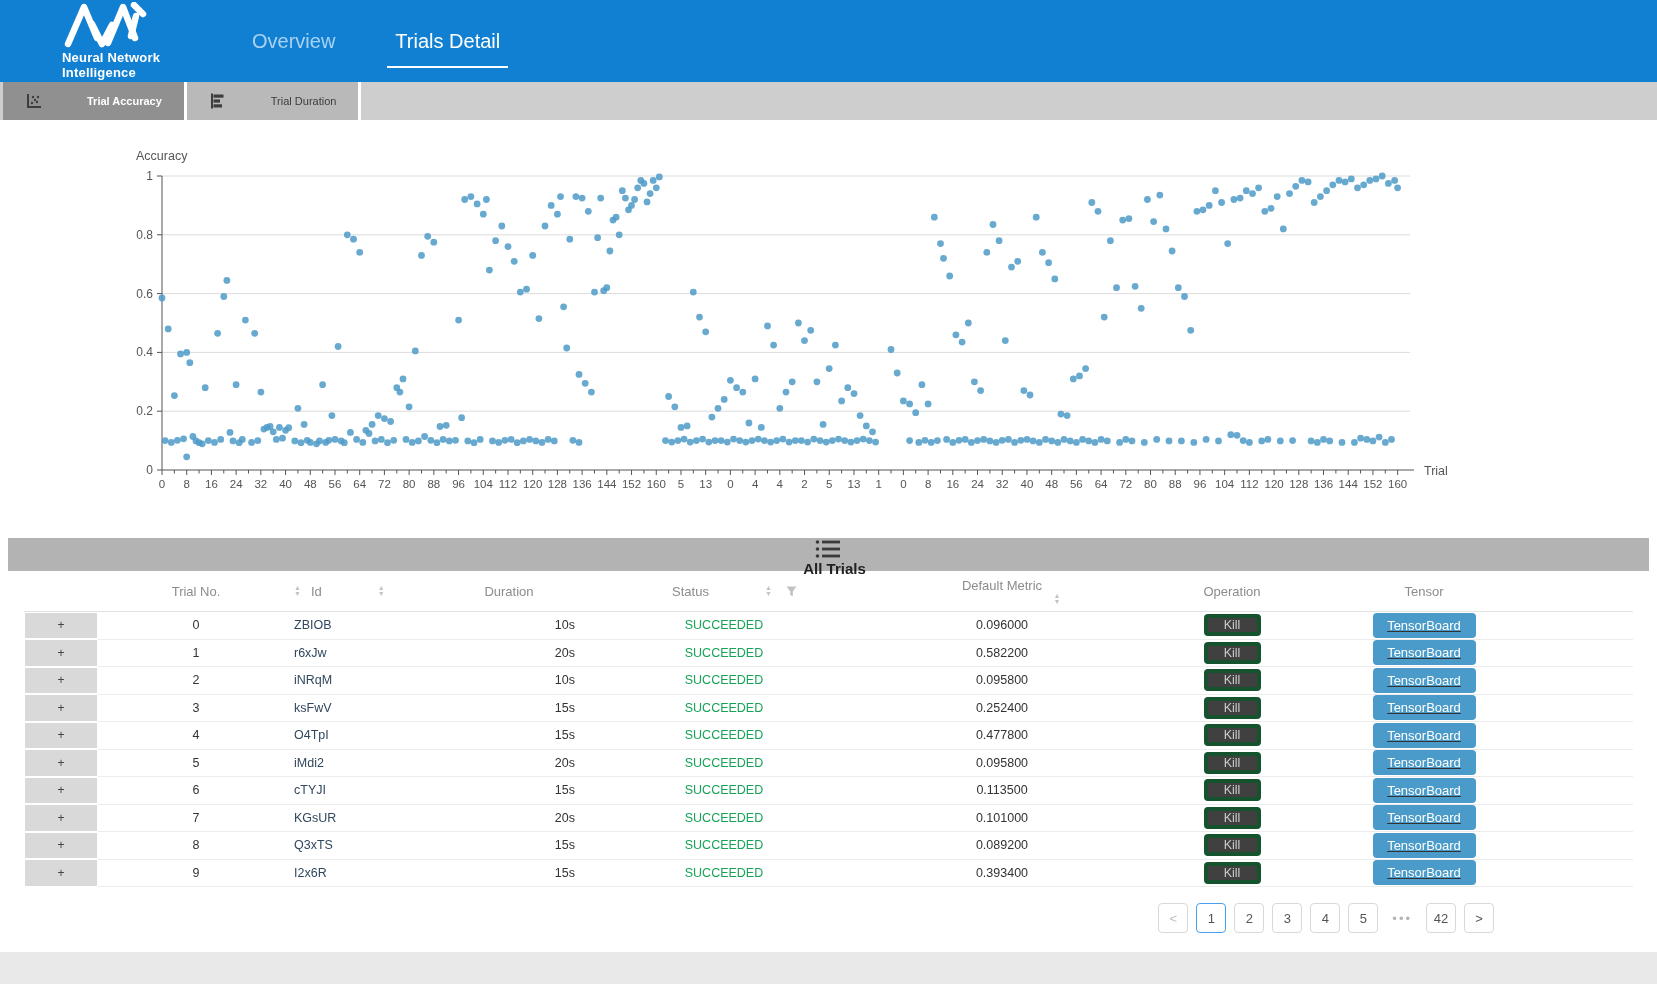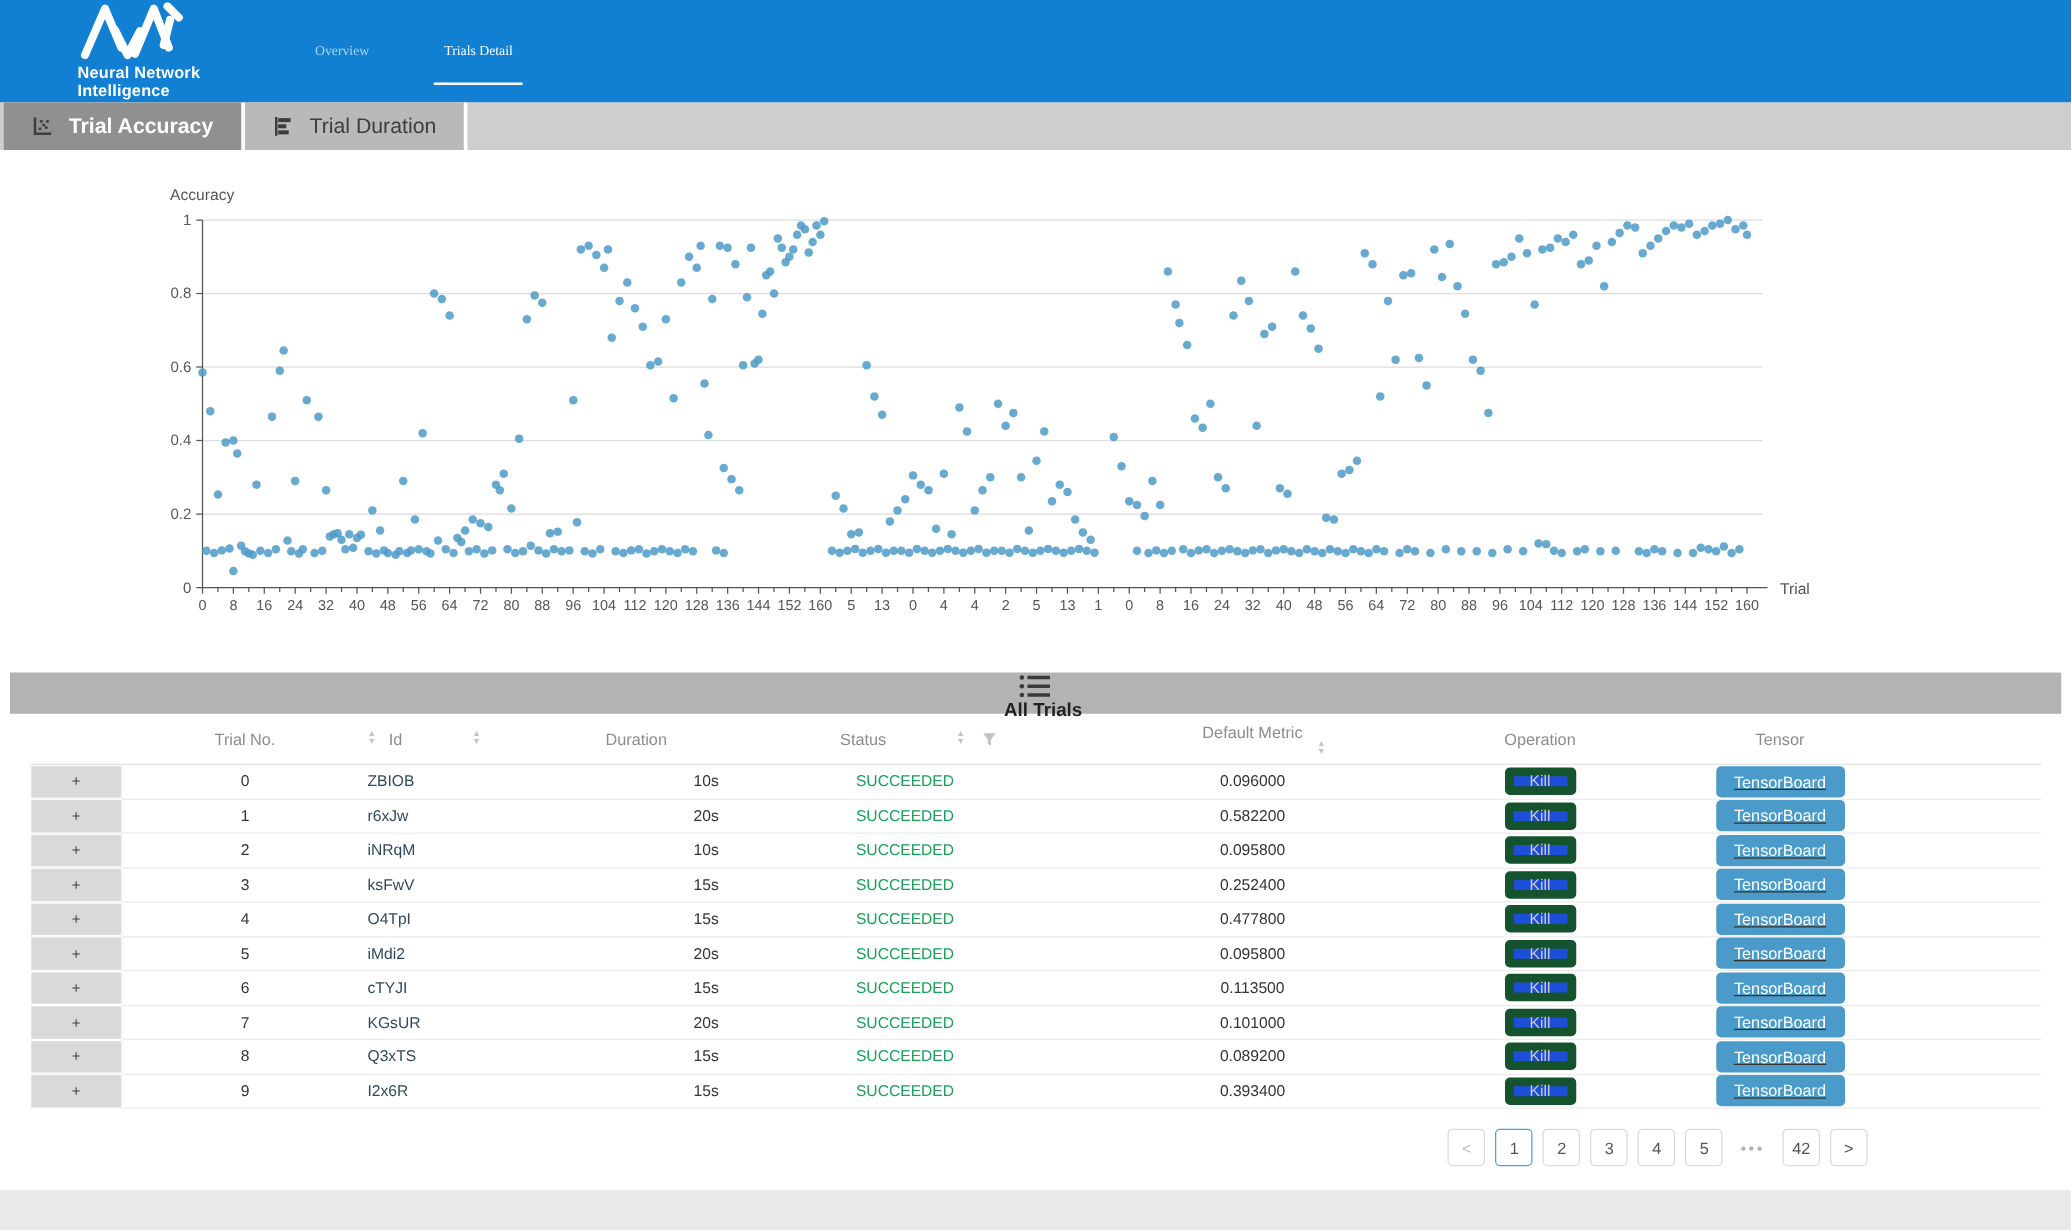--- a/index.html
+++ b/index.html
@@ -5,28 +5,28 @@
   * { margin:0; padding:0; box-sizing:border-box; }
   html,body { width:1657px; height:984px; background:#e9e9e9; font-family:"Liberation Sans", sans-serif; }
   .page { width:1657px; height:952px; background:#ffffff; overflow:hidden; }
 
   
   .topbar { height:82px; background:#1180d2; display:flex; align-items:center; }
   .logo-block { width:230px; padding-left:62px; display:flex; flex-direction:column; align-items:flex-start; }
   .logo-mark { margin-bottom:2px; }
   .logo-text { color:#ffffff; font-size:13px; font-weight:bold; letter-spacing:.2px; }
   .nav { display:flex; align-items:center; height:100%; margin-left:22px; }
-  .nav-item { font-size:11px; margin-right:60px; cursor:pointer; position:relative; height:100%; display:flex; align-items:center;font-family:Liberation Serif, serif; }
+  .nav-item { font-size:20px; margin-right:60px; cursor:pointer; position:relative; height:100%; display:flex; align-items:center; }
   .nav-item.inactive { color:#a9d2f2; }
   .nav-item.active { color:#ffffff; }
   .nav-underline { position:absolute; left:-8px; right:-8px; bottom:14px; height:2px; background:#ffffff; }
 
   
   .tabstrip { height:38px; background:#cecece; display:flex; padding-left:3px; }
-  .tab { display:flex; align-items:center; padding:0 22px; font-size:17px; border-right:3px solid #ffffff; cursor:pointer; }
+  .tab { display:flex; align-items:center; padding:0 22px; font-size:11px; border-right:3px solid #ffffff; cursor:pointer;gap:32px; }
   .tab .ticon { display:flex; margin-right:12px; }
   .tab.inactive { background:#b9b9b9; color:#3d3d3d; }
   .tab.active { background:#909090; color:#ffffff; font-weight:bold; }
 
   
   .chart-section { position:relative; height:410px; background:#ffffff; }
 
   
   .alltrials-bar { margin:8px 8px 0 8px; height:33px; background:#b3b3b3; display:flex; align-items:center; padding-left:12px;flex-direction:column; }
   .alltrials-bar .aticon { display:flex; margin-right:14px; }
@@ -51,21 +51,21 @@
   .trow { display:flex; align-items:center; height:27.5px; border-bottom:1px solid #ececec; font-size:12.5px; color:#333; }
   .expand-cell { width:74px; height:27.5px; background:#d9d9d9; border:1px solid #ffffff; display:flex; align-items:center; justify-content:center; color:#444; font-size:12px; cursor:pointer; }
   .cell { display:flex; align-items:center; }
   .cell.no { width:196px; justify-content:center; }
   .cell.id { width:130px; color:#31475e; }
   .cell.dur { width:170px; justify-content:flex-end; padding-right:19px; }
   .cell.status { width:260px; justify-content:center; color:#17a258; }
   .cell.metric { width:296px; justify-content:center; }
   .cell.op { width:164px; justify-content:center; }
   .cell.tensor { width:220px; justify-content:center;text-decoration:underline; }
-  .kill-btn { width:57px; height:22px; border:7px solid #14532d; border-radius:4px; background:#1d4ed8; color:#cccccc; font-size:12.5px; display:flex; align-items:center; justify-content:center; cursor:not-allowed; }
+  .kill-btn { width:57px; height:22px; border:4px solid #14532d; border-radius:4px; background:#404040; color:#cccccc; font-size:12.5px; display:flex; align-items:center; justify-content:center; cursor:not-allowed; }
   .tb-btn { width:103px; height:25px; border:none; border-radius:4px; background:#4a9bc9; color:#ffffff; font-size:13px; display:flex; align-items:center; justify-content:center; cursor:pointer; }
 
   
   .pager { display:flex; justify-content:flex-end; align-items:center; margin:16px 139px 0 0; gap:8px; }
   .pg { min-width:30px; height:30px; padding:0 6px; border:1px solid #d9d9d9; border-radius:4px; background:#fff; display:flex; align-items:center; justify-content:center; font-size:13px; color:#555; cursor:pointer; }
   .pg.active { border-color:#4aa0e8; }
   .pg.prev { color:#c0c0c0; }
   .pg.dots { border:none; color:#b5b5b5; letter-spacing:2px; cursor:default; }
 </style>
 </head>

